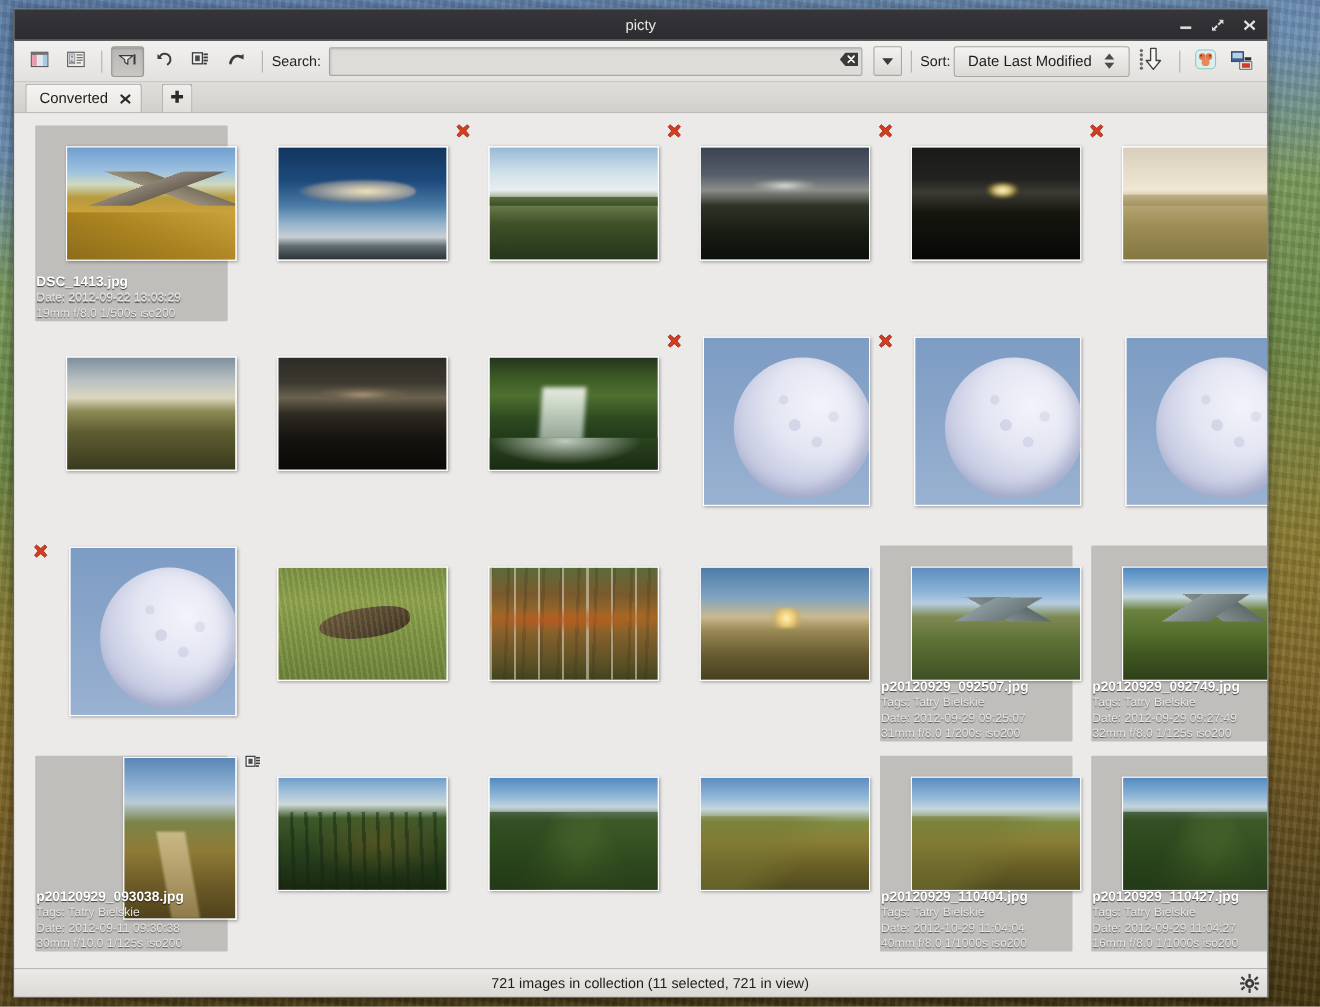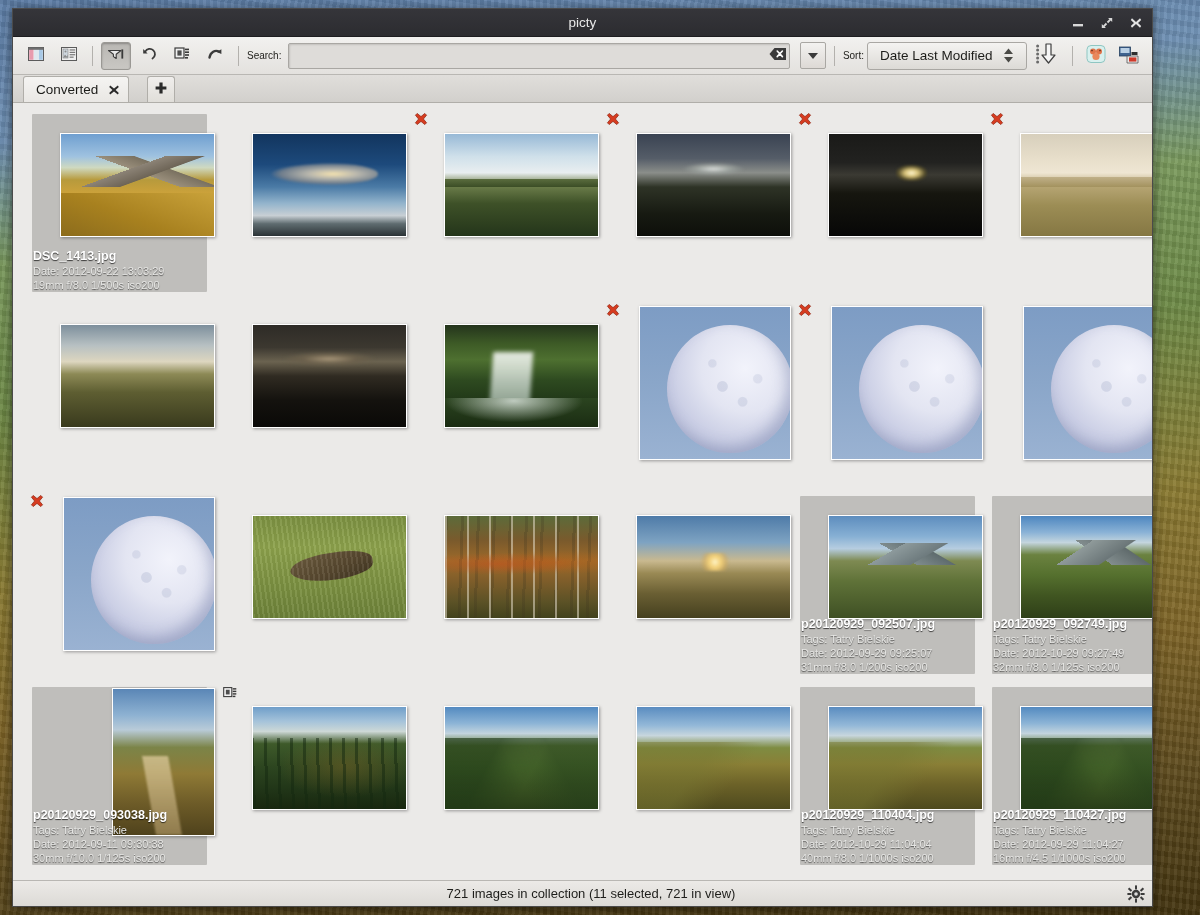--- a/index.html
+++ b/index.html
@@ -91,21 +91,21 @@
   .tbtn.pressed {
     background: linear-gradient(180deg, #b9b7b3 0%, #c9c7c3 100%);
     border-color: #9a9894;
     box-shadow: inset 0 1px 2px rgba(0,0,0,.25);
   }
   .tsep {
     width: 1px; height: 20px;
     background: #b3b1ad;
     margin: 0 5px;
   }
-  .tlabel { color: #23231f; font-size: 10px; white-space: nowrap; }
+  .tlabel { color: #23231f; font-size: 13px; white-space: nowrap; }
   #search-input {
     flex: 1 1 auto;
     height: 26px;
     min-width: 80px;
     background: #dedcd9;
     border: 1px solid #a9a7a3;
     border-radius: 2px;
     box-shadow: inset 1px 1px 2px rgba(0,0,0,.13);
     padding: 0 6px;
     font-family: "Liberation Sans", sans-serif;
@@ -791,21 +791,21 @@
               <div class="ln">Date: 2012-09-29 09:25:07</div>
               <div class="ln">31mm f/8.0 1/200s iso200</div>
             </div>
           </div>
           <div class="cell selected">
             <div class="selbox"></div>
             <div class="thumb ph ph-peaks" style="width: 155px; height: 104px;"></div>
             <div class="meta">
               <div class="fn">p20120929_092749.jpg</div>
               <div class="ln">Tags: Tatry Bielskie</div>
-              <div class="ln">Date: 2012-10-29 09:27:49</div>
+              <div class="ln">Date: 2012-09-29 09:27:49</div>
               <div class="ln">32mm f/8.0 1/125s iso200</div>
             </div>
           </div>
         </div>
         <div class="row">
           <div class="cell selected">
             <div class="selbox"></div>
             <div class="thumb ph ph-trail" style="width: 103px; height: 148px; margin-top: 6px;"></div>
             <div class="meta">
               <div class="fn">p20120929_093038.jpg</div>
@@ -841,21 +841,21 @@
               <div class="ln">40mm f/8.0 1/1000s iso200</div>
             </div>
           </div>
           <div class="cell selected">
             <div class="selbox"></div>
             <div class="thumb ph ph-valley" style="width: 155px; height: 104px;"></div>
             <div class="meta">
               <div class="fn">p20120929_110427.jpg</div>
               <div class="ln">Tags: Tatry Bielskie</div>
               <div class="ln">Date: 2012-09-29 11:04:27</div>
-              <div class="ln">16mm f/4.5 1/1000s iso200</div>
+              <div class="ln">16mm f/8.0 1/1000s iso200</div>
             </div>
           </div>
         </div>
       </div>
     <div id="vscroll">
       <div id="vscroll-thumb" style="top: 500px; height: 44px;"></div>
     </div>
   </div>
 
   <div id="statusbar">

